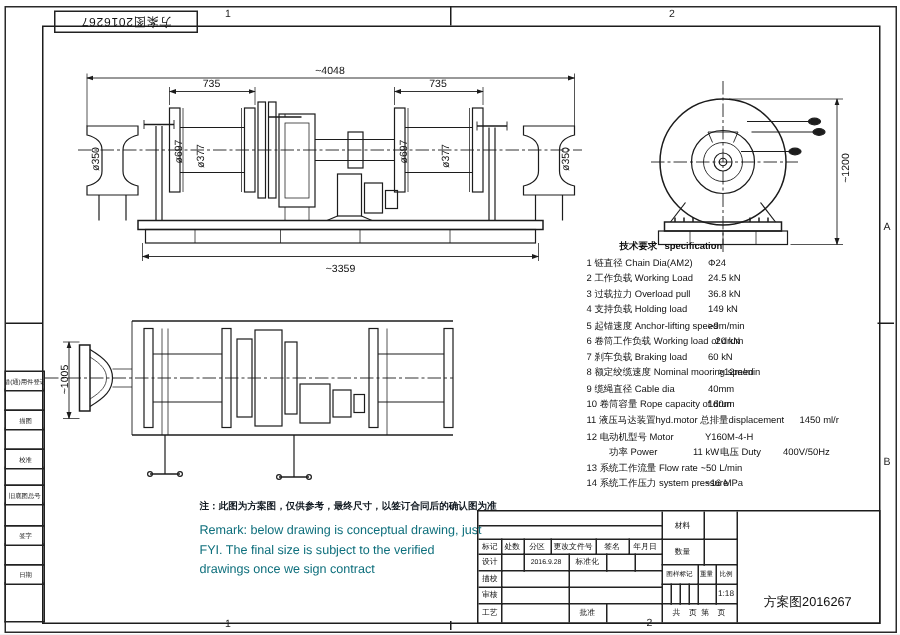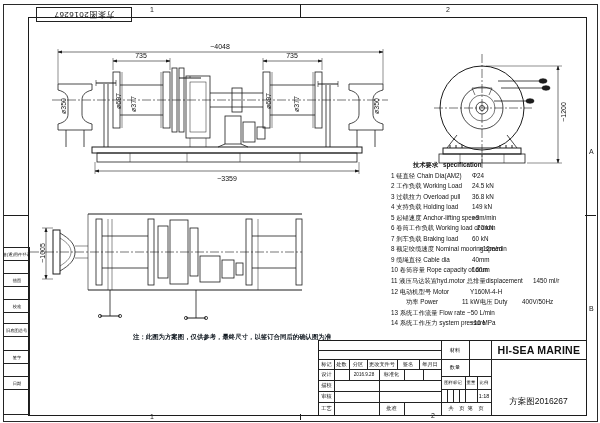--- a/index.html
+++ b/index.html
@@ -337,20 +337,25 @@
         <span class="slab">13 系统工作流量 Flow rate</span>
         <span class="sval" style="left:76px;">~50 L/min</span>
       </div>
     <div class="srow">
         <span class="slab">14 系统工作压力 system pressure</span>
         <span class="sval" style="left:79px;">~16 MPa</span>
       </div>
   </div>
 
   <div class="abs note-zh">注：此图为方案图，仅供参考，最终尺寸，以签订合同后的确认图为准</div>
+  <div class="abs remark">
+    <div>Remark: below drawing is conceptual drawing, just</div>
+    <div>FYI. The final size is subject to the verified</div>
+    <div>drawings once we sign contract</div>
+  </div>
 
   <div class="abs tb">
 
     <div class="cell" style="left:0;top:0;width:122px;height:9px;"></div>
     <div class="cell" style="left:0;top:9px;width:122px;height:9px;"></div>
 
     <div class="cell" style="left:0;top:18px;width:15px;height:10px;">标记</div>
     <div class="cell" style="left:15px;top:18px;width:15px;height:10px;">处数</div>
     <div class="cell" style="left:30px;top:18px;width:18px;height:10px;">分区</div>
     <div class="cell" style="left:48px;top:18px;width:30px;height:10px;">更改文件号</div>
@@ -385,21 +390,18 @@
     <div class="cell" style="left:146px;top:35px;width:12px;height:13px;font-size:4.4px;">重量</div>
     <div class="cell" style="left:158px;top:35px;width:14px;height:13px;font-size:4.4px;">比例</div>
     <div class="cell" style="left:122px;top:48px;width:6px;height:13px;"></div>
     <div class="cell" style="left:128px;top:48px;width:6px;height:13px;"></div>
     <div class="cell" style="left:134px;top:48px;width:6px;height:13px;"></div>
     <div class="cell" style="left:140px;top:48px;width:6px;height:13px;"></div>
     <div class="cell" style="left:146px;top:48px;width:12px;height:13px;"></div>
     <div class="cell" style="left:158px;top:48px;width:14px;height:13px;font-size:5.5px;">1:18</div>
     <div class="cell" style="left:122px;top:61px;width:50px;height:13px;border-bottom:none;white-space:pre;">共    页  第    页</div>
 
-    <div class="cell nob" style="left:172px;top:0;width:95px;height:18px;border-right:none;">
-      <span class="company">HI-SEA MARINE</span>
-    </div>
     <div class="cell nob" style="left:172px;top:48px;width:95px;height:26px;border-right:none;border-bottom:none;">
       <span class="drawno">方案图2016267</span>
     </div>
   </div>
 
 </div>
 
 </body></html>

